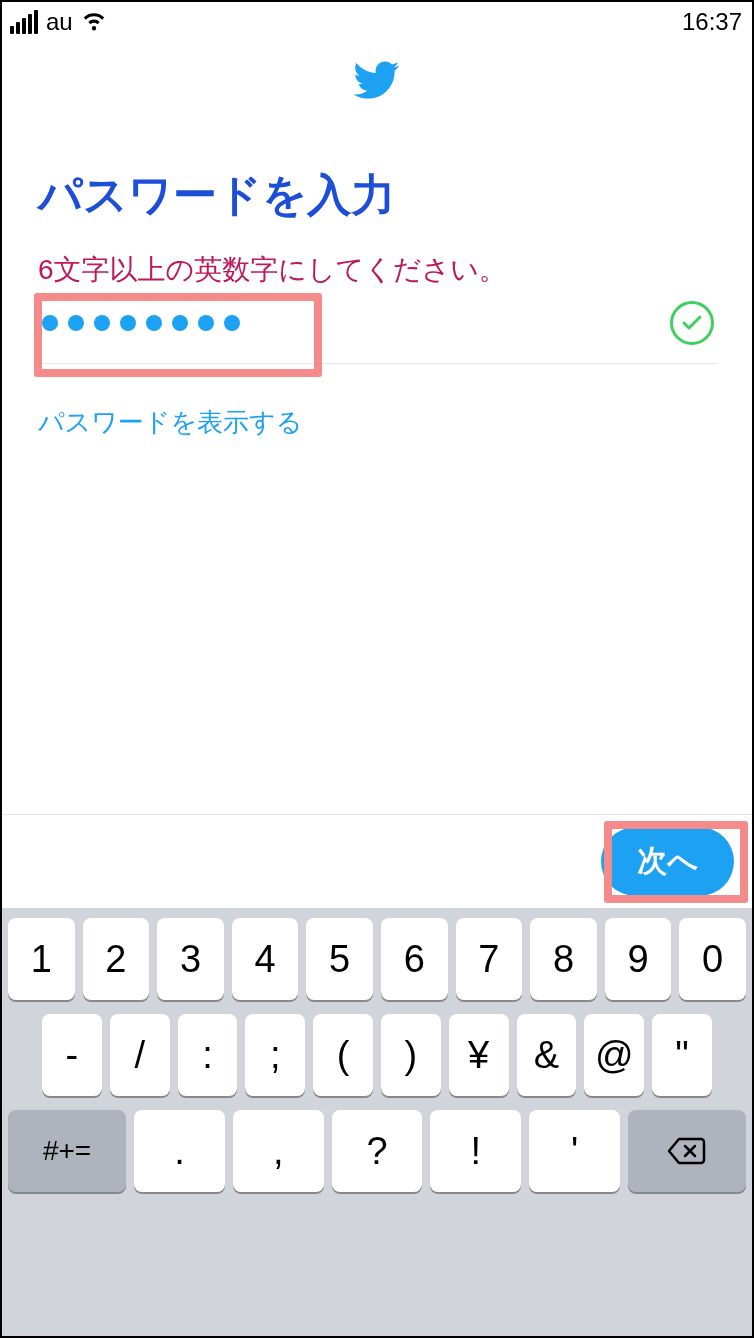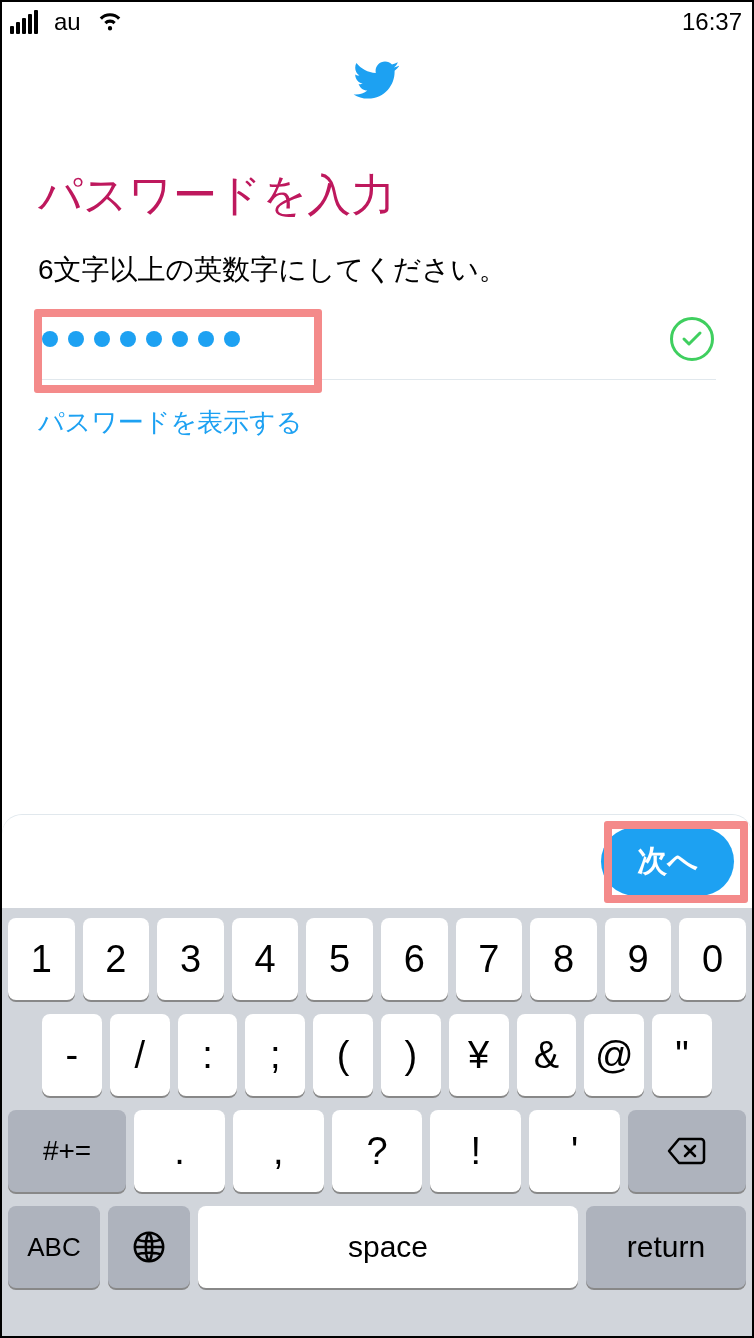--- a/index.html
+++ b/index.html
@@ -1,51 +1,51 @@
 <!DOCTYPE html>
 <html><head>
 <meta charset="utf-8">
 <style>
   * { box-sizing: border-box; margin: 0; padding: 0; }
   html, body { width: 754px; height: 1338px; font-family: -apple-system, "Hiragino Sans", sans-serif; background: #fff; overflow: hidden; }
   .frame { width: 754px; height: 1338px; border: 2px solid #000; position: relative; background: #fff; }
 
   
   .status-bar { height: 40px; display: flex; align-items: center; justify-content: space-between; padding: 0 10px 0 8px; font-size: 24px; font-weight: 500; }
-  .status-left, .status-right { display: flex; align-items: center; gap: 16px; }
+  .status-left, .status-right { display: flex; align-items: center; gap: 8px; }
   .status-center { font-weight: 400; }
   .signal { display: flex; align-items: flex-end; gap: 2px; }
   .signal span { width: 4px; background: #000; display: inline-block; border-radius: 1px; }
   .signal span:nth-child(1){height:8px}.signal span:nth-child(2){height:12px}.signal span:nth-child(3){height:16px}.signal span:nth-child(4){height:20px}.signal span:nth-child(5){height:24px}
   .wifi-icon svg { width: 26px; height: 26px; }
   .battery { display:inline-flex; align-items:center; }
   .battery-body { width: 42px; height: 20px; border: 2px solid #000; border-radius: 4px; position: relative; display: inline-block; }
   .battery-fill { position:absolute; left:1px; top:1px; bottom:1px; width: 24%; background:#4cd964; border-radius:2px; }
   .battery-cap { width:3px; height:8px; background:#000; border-radius:0 2px 2px 0; margin-left:2px; }
 
   
   .app-header { height: 80px; display:flex; align-items:center; justify-content:center; }
   .bird-icon svg { width: 48px; height: 48px; }
 
   
   .content { padding: 44px 36px 0 36px; }
-  .title { font-size: 44px; font-weight: 400; color:#be185d; margin-bottom: 26px; }
-  .subtitle { font-size: 28px; color:#000000; margin-bottom: 28px; }
+  .title { font-size: 44px; font-weight: 700; color:#1d4ed8; margin-bottom: 26px; }
+  .subtitle { font-size: 28px; color:#be185d; margin-bottom: 12px; }
 
   .input-row { display:flex; align-items:center; border-bottom:1px solid #e1e8ed; padding: 0 0 18px 0; position:relative; }
   .highlight-input { position:absolute; left:-4px; top:-8px; width: 288px; height: 84px; border: 8px solid #f48a8a; border-radius:3px; pointer-events:none; }
   .pw-dots { display:flex; gap:10px; padding-left:4px; flex:1; }
   .pw-dots span { width:16px; height:16px; border-radius:50%; background:#1da1f2; display:inline-block; }
   .valid-mark { width:44px; height:44px; border:3px solid #3fcf5f; border-radius:50%; display:flex; align-items:center; justify-content:center; margin-right:2px; }
   .valid-mark svg { width:24px; height:24px; }
 
-  .show-pw { color:#1da1f2; font-size:26px; margin-top:25px; }
+  .show-pw { color:#1da1f2; font-size:26px; margin-top:41px; }
 
   
-  .action-bar { position:absolute; left:0; right:0; top:812px; height:94px; border-top:1px solid #e1e8ed; display:flex; align-items:center; justify-content:flex-end; padding-right:18px;border-radius:20px; }
+  .action-bar { position:absolute; left:0; right:0; top:812px; height:94px; border-top:1px solid #e1e8ed; display:flex; align-items:center; justify-content:flex-end; padding-right:18px; }
   .next-btn { background:#1da1f2; color:#fff; font-size:30px; font-weight:600; border:none; border-radius:40px; padding:14px 36px; }
   .highlight-next { position:absolute; right:4px; top:6px; width:144px; height:82px; border:8px solid #f48a8a; border-radius:3px; pointer-events:none; }
 
   
   .keyboard { position:absolute; left:0; right:0; bottom:0; top:906px; background:#d1d5db; padding:10px 6px 6px 6px; display:flex; flex-direction:column; gap:14px; }
   .krow { display:flex; gap:8px; }
   .key { flex:1; background:#fff; border-radius:8px; box-shadow:0 2px 0 #888; height:82px; display:flex; align-items:center; justify-content:center; font-size:38px; color:#000; }
   .key.gray { background:#aeb3bd; }
   .key.small-text { font-size:28px; }
   .krow.r3 { padding:0 0; }
@@ -154,26 +154,15 @@
         <div class="key">?</div>
         <div class="key">!</div>
         <div class="key">'</div>
         <div class="key gray del">
       <svg viewBox="0 0 40 30">
             <path fill="none" stroke="#000" stroke-width="2.5" stroke-linejoin="round" d="M12 3h22a3 3 0 013 3v18a3 3 0 01-3 3H12L2 15 12 3z"></path>
             <path stroke="#000" stroke-width="2.5" stroke-linecap="round" d="M18 10l10 10M28 10L18 20"></path>
           </svg>
     </div>
   </div>
-  <div class="krow r4">
-    <div class="key gray abc">ABC</div>
-    <div class="key gray globe">
-      <svg viewBox="0 0 24 24">
-            <circle cx="12" cy="12" r="10" fill="none" stroke="#000" stroke-width="1.8"></circle>
-            <path fill="none" stroke="#000" stroke-width="1.8" d="M2 12h20M12 2c3 3 3 17 0 20M12 2c-3 3-3 17 0 20M3.5 6.5c3 2 14 2 17 0M3.5 17.5c3-2 14-2 17 0"></path>
-          </svg>
-    </div>
-    <div class="key space">space</div>
-    <div class="key gray return">return</div>
-  </div>
 </div>
 
 </div>
 
 </body></html>

